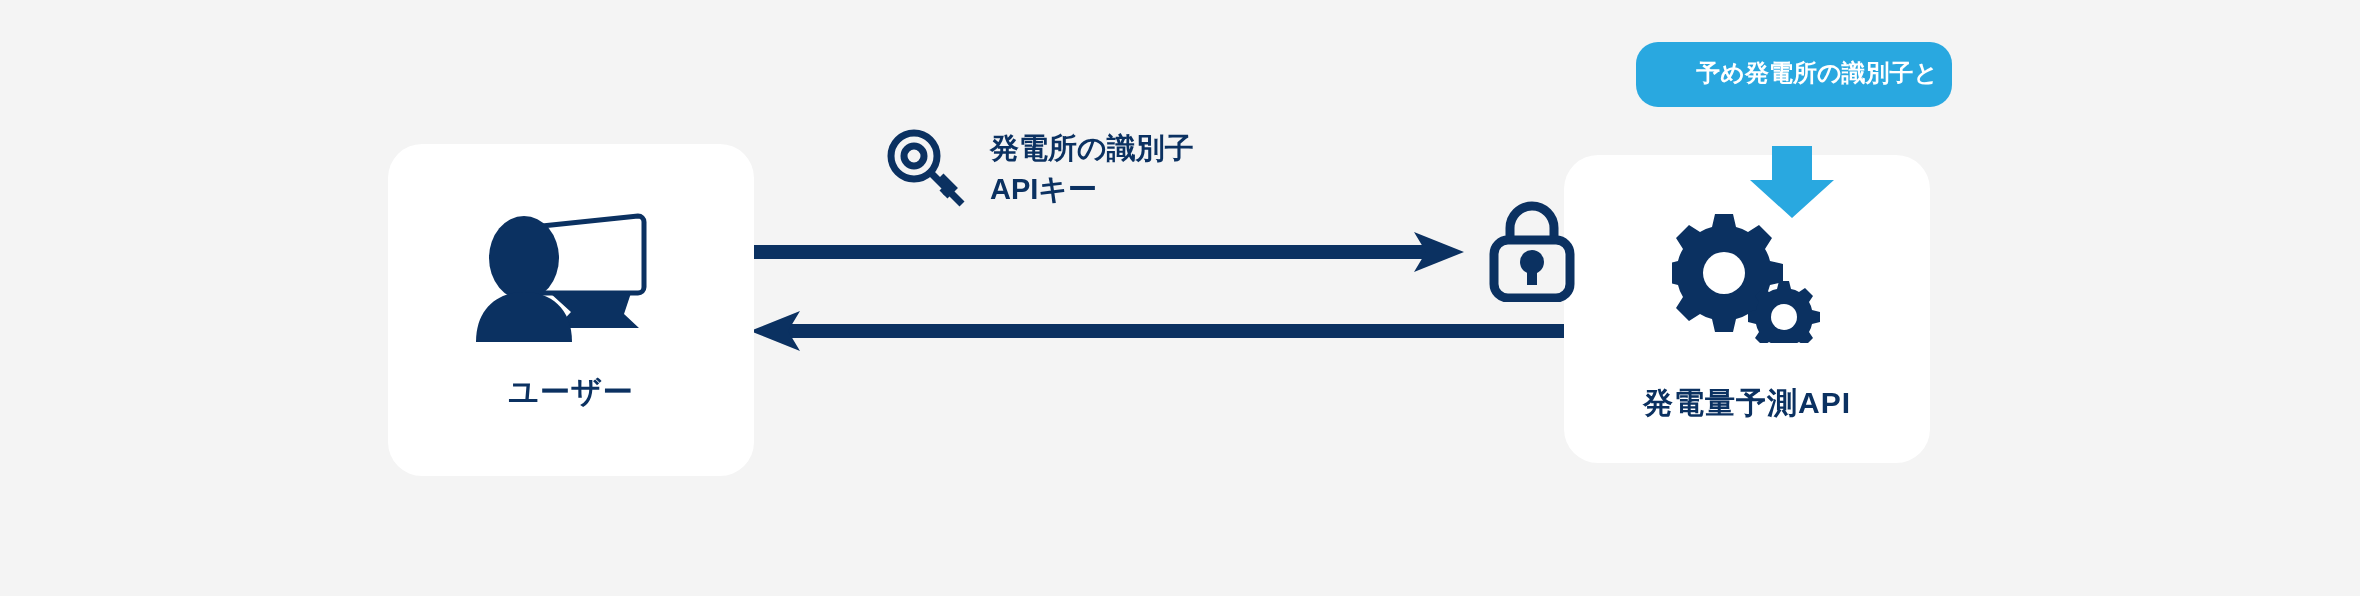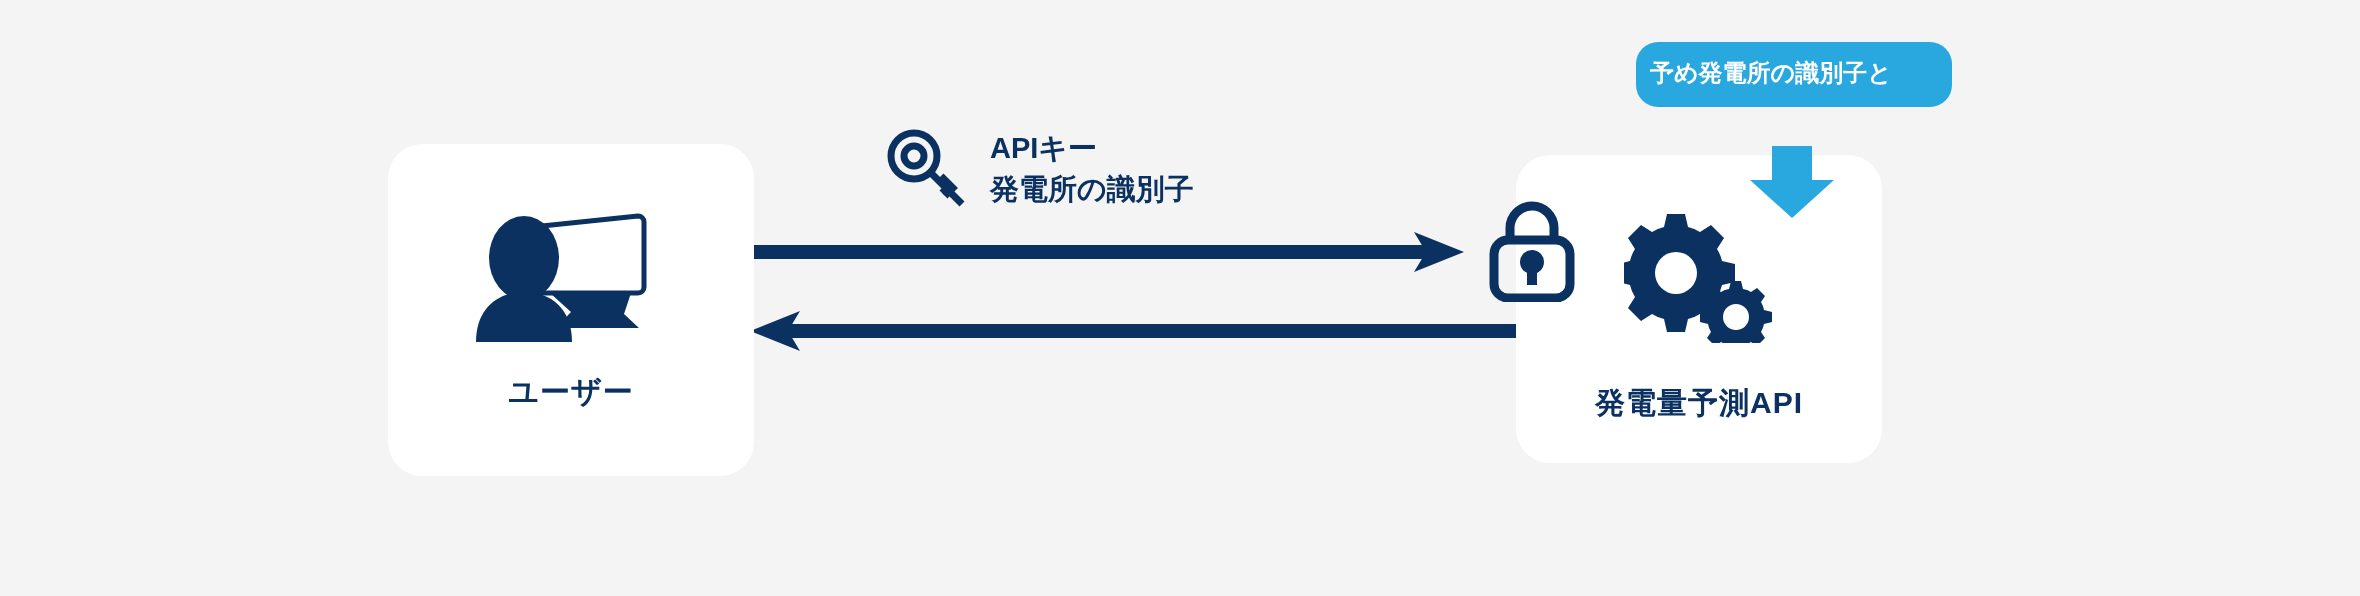--- a/index.html
+++ b/index.html
@@ -26,21 +26,21 @@
     border-radius: 34px;
     box-sizing: border-box;
   }
   #user-card {
     left: 388px;
     top: 144px;
     width: 366px;
     height: 332px;
   }
   #api-card {
-    left: 1516px;
+    left: 1564px;
     top: 155px;
     width: 366px;
     height: 308px;
     text-decoration: underline;
   }
   .card-label {
     position: absolute;
     left: 0;
     width: 100%;
     text-align: center;
@@ -95,21 +95,21 @@
   
   #callout {
     position: absolute;
     left: 1636px;
     top: 42px;
     width: 316px;
     background: #29a8e0;
     border-radius: 22px;
     padding: 14px 14px 16px 14px;
     box-sizing: border-box;
-    text-align: left;
+    text-align: right;
     z-index: 5;
   }
   #callout .callout-line {
     color: #ffffff;
     font-weight: bold;
     font-size: 24px;
     line-height: 1.45;
     white-space: nowrap;
   }
   #callout-arrow {
@@ -191,22 +191,22 @@
     <svg class="annot-icon" width="86" height="86" viewBox="0 0 86 86">
       <g fill="none" stroke="#0b3161" stroke-width="7" stroke-linejoin="miter">
         <circle cx="30" cy="30" r="23"></circle>
         <circle cx="30" cy="30" r="10"></circle>
         <path d="M46 46 L78 78"></path>
         <path d="M57 50 L69 62 L61 70"></path>
         <path d="M66 59 L58 67"></path>
       </g>
     </svg>
     <div class="annot-text">
+      <div>発電所の識別子</div>
       <div>APIキー</div>
-      <div>発電所の識別子</div>
     </div>
   </div>
 
   <svg style="position:absolute; left:1481px; top:196px;" width="102" height="106" viewBox="0 0 102 106">
     <path d="M29 46 L29 32 a22 22 0 0 1 44 0 L73 46" fill="none" stroke="#0b3161" stroke-width="9"></path>
     <rect x="13" y="44" width="76" height="58" rx="14" ry="14" fill="none" stroke="#0b3161" stroke-width="9"></rect>
     <circle cx="51" cy="66" r="12" fill="#0b3161"></circle>
     <rect x="46" y="66" width="10" height="23" fill="#0b3161"></rect>
   </svg>
 

